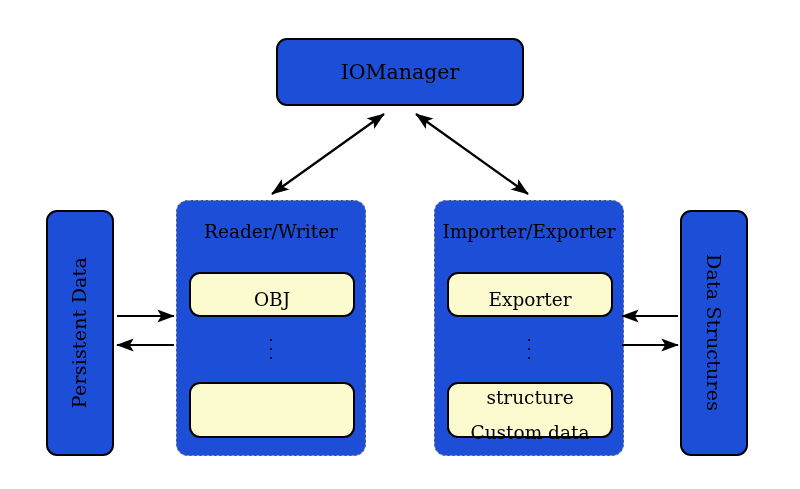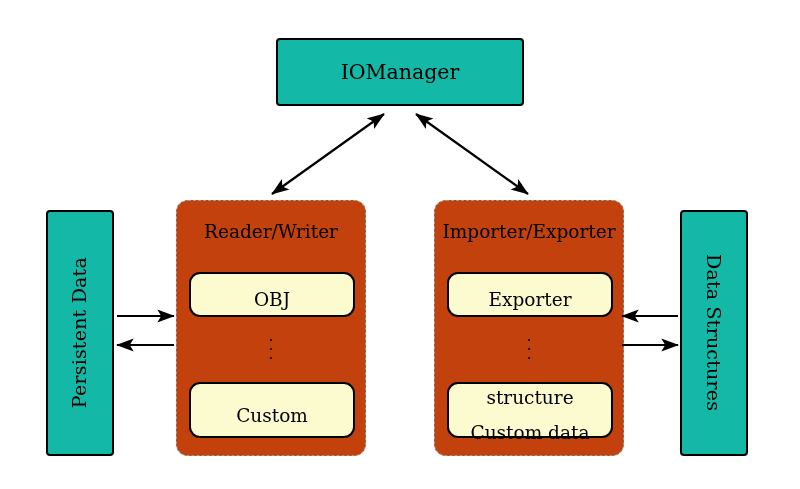--- a/index.html
+++ b/index.html
@@ -28,22 +28,22 @@
     display: flex;
     align-items: center;
     justify-content: center;
     text-align: center;
     line-height: 1.22;
   }
 
   
   .hardbox {
     border: 2.6px solid #000000;
-    border-radius: 4px;
-    background: #14b8a6;
+    border-radius: 11px;
+    background: #1d4ed8;
   }
 
   
   #io-manager {
     left: 276px;
     top: 38px;
     width: 248px;
     height: 68px;
     font-size: 20.5px;
   }
@@ -71,21 +71,21 @@
     height: 246px;
   }
   #data-structures .vtext {
     transform: rotate(90deg);
   }
 
   
   .group {
     position: absolute;
     box-sizing: border-box;
-    background: #c2410c;
+    background: #1d4ed8;
     border: 1.8px dashed #9a9a9a;
     border-radius: 12px;
   }
   #group-reader-writer {
     left: 176px;
     top: 200px;
     width: 190px;
     height: 256px;
   }
   #group-importer-exporter {
@@ -183,21 +183,20 @@
     </div>
 
     <div class="vdots">
       <b>.</b>
         <b>.</b>
         <b>.</b>
     </div>
 
     <div class="node innerbox inner-bottom">
       <div>
-        <span>Custom</span>
       </div>
     </div>
   </div>
 
   <div class="group" id="group-importer-exporter">
     <div class="group-title">Importer/Exporter</div>
 
     <div class="node innerbox inner-top">
       <div>
         <span>Exporter</span>

